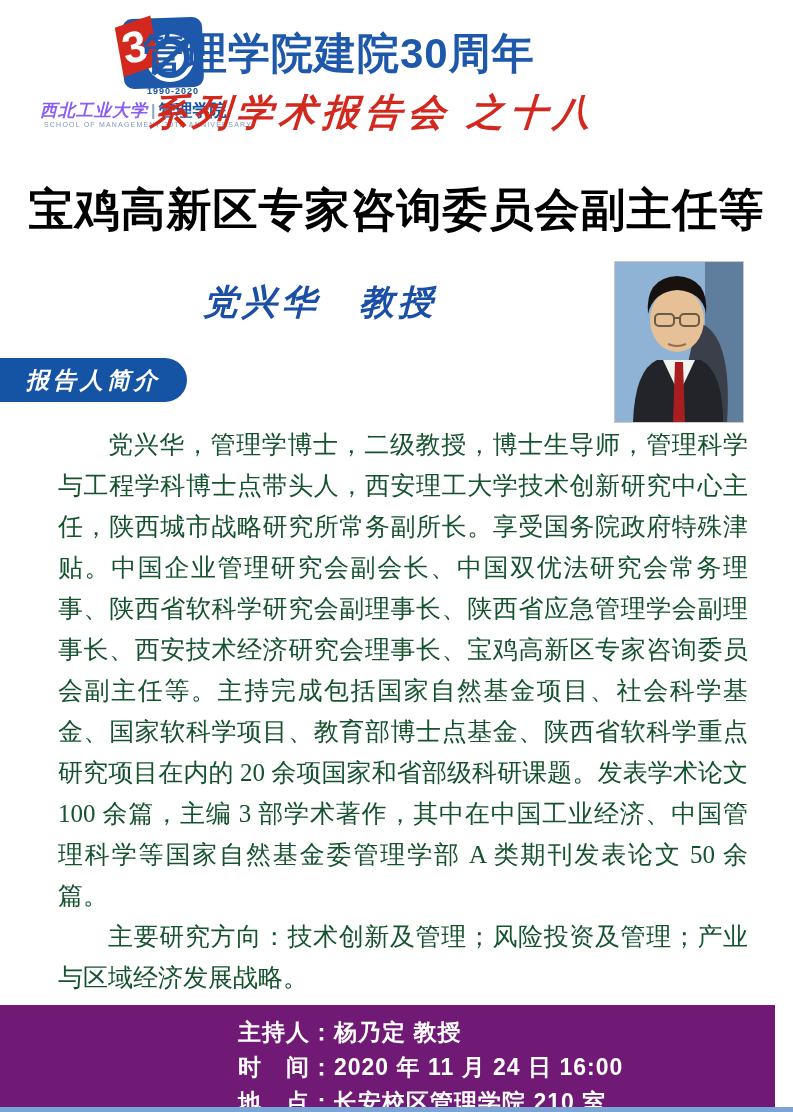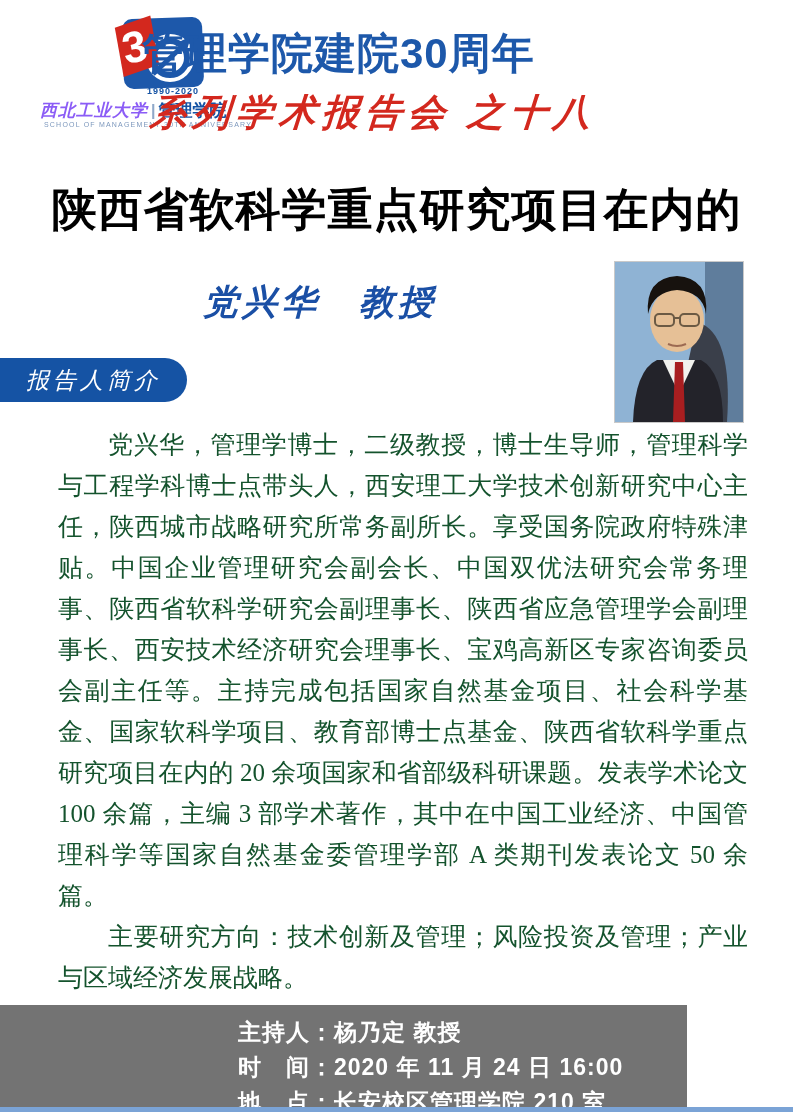--- a/index.html
+++ b/index.html
@@ -32,31 +32,31 @@
                 font-size:35px;font-weight:900;font-style:italic;color:#1a4fa5;
                 letter-spacing:4px;margin-top:19px;}
 
   .speaker-photo{position:absolute;left:614px;top:261px;width:128px;height:160px;
                  border:1px solid #c9c9c9;}
 
   
   .intro-banner{position:absolute;left:0;top:358px;width:187px;height:44px;
                 background:#1553a4;border-radius:0 22px 22px 0;
                 display:flex;align-items:center;justify-content:center;}
-  .intro-banner span{color:#ffffff;font-size:23px;font-weight:normal;font-style:italic;
+  .intro-banner span{color:#ffffff;font-size:23px;font-weight:bold;font-style:italic;
                      letter-spacing:4px;}
 
   
   .bio{position:absolute;left:58px;top:424px;width:690px;
        font-family:"Liberation Serif","DejaVu Serif",serif;
        font-size:25px;line-height:41px;color:#14532d;text-align:justify;}
   .bio p{margin:0;text-indent:2em;}
 
   
-  .footer{position:absolute;left:0;bottom:0;width:687px;height:107px;background:#737373;}
+  .footer{position:absolute;left:0;bottom:0;width:775px;height:107px;background:#701a75;}
   .footer-inner{position:absolute;left:238px;top:10px;}
   .footer-line{color:#ffffff;font-size:23px;font-weight:bold;line-height:35px;
                letter-spacing:1px;white-space:nowrap;}
   .footer-strip{position:absolute;left:0;bottom:0;width:793px;height:5px;background:#7aa3d6;}
 </style>
 </head>
 <body>
 
 <div class="page">
 
@@ -71,21 +71,21 @@
   </svg>
   <div class="logo-years">1990-2020</div>
   <div class="logo-lockup">
     <span class="logo-univ">西北工业大学</span><span class="logo-div">|</span><span class="logo-school">管理学院</span>
   </div>
   <div class="logo-eng">SCHOOL OF MANAGEMENT  30TH ANNIVERSARY</div>
 
   <div class="anniv-title">管理学院建院30周年</div>
   <div class="series-title">系列学术报告会 之十八</div>
 
-  <div class="lecture-title">陕西省软科学重点研究项目在内的</div>
+  <div class="lecture-title">宝鸡高新区专家咨询委员会副主任等</div>
   <div class="speaker-name">党兴华　教授</div>
 
   <svg class="speaker-photo" viewBox="0 0 128 160" preserveAspectRatio="none">
     <rect x="0" y="0" width="128" height="160" fill="#8fb3d4"></rect>
     <rect x="90" y="0" width="38" height="160" fill="#5f7d9c"></rect>
     <path d="M82 60 Q118 70 112 160 L60 160 Z" fill="#3a3f4a"></path>
     <path d="M18 160 Q20 108 42 98 L86 98 Q108 110 108 160 Z" fill="#23232a"></path>
     <polygon points="48,98 80,98 64,132" fill="#f2f2ee"></polygon>
     <polygon points="60,100 68,100 70,160 58,160" fill="#a81e20"></polygon>
     <ellipse cx="62" cy="58" rx="27" ry="32" fill="#e6c096"></ellipse>

